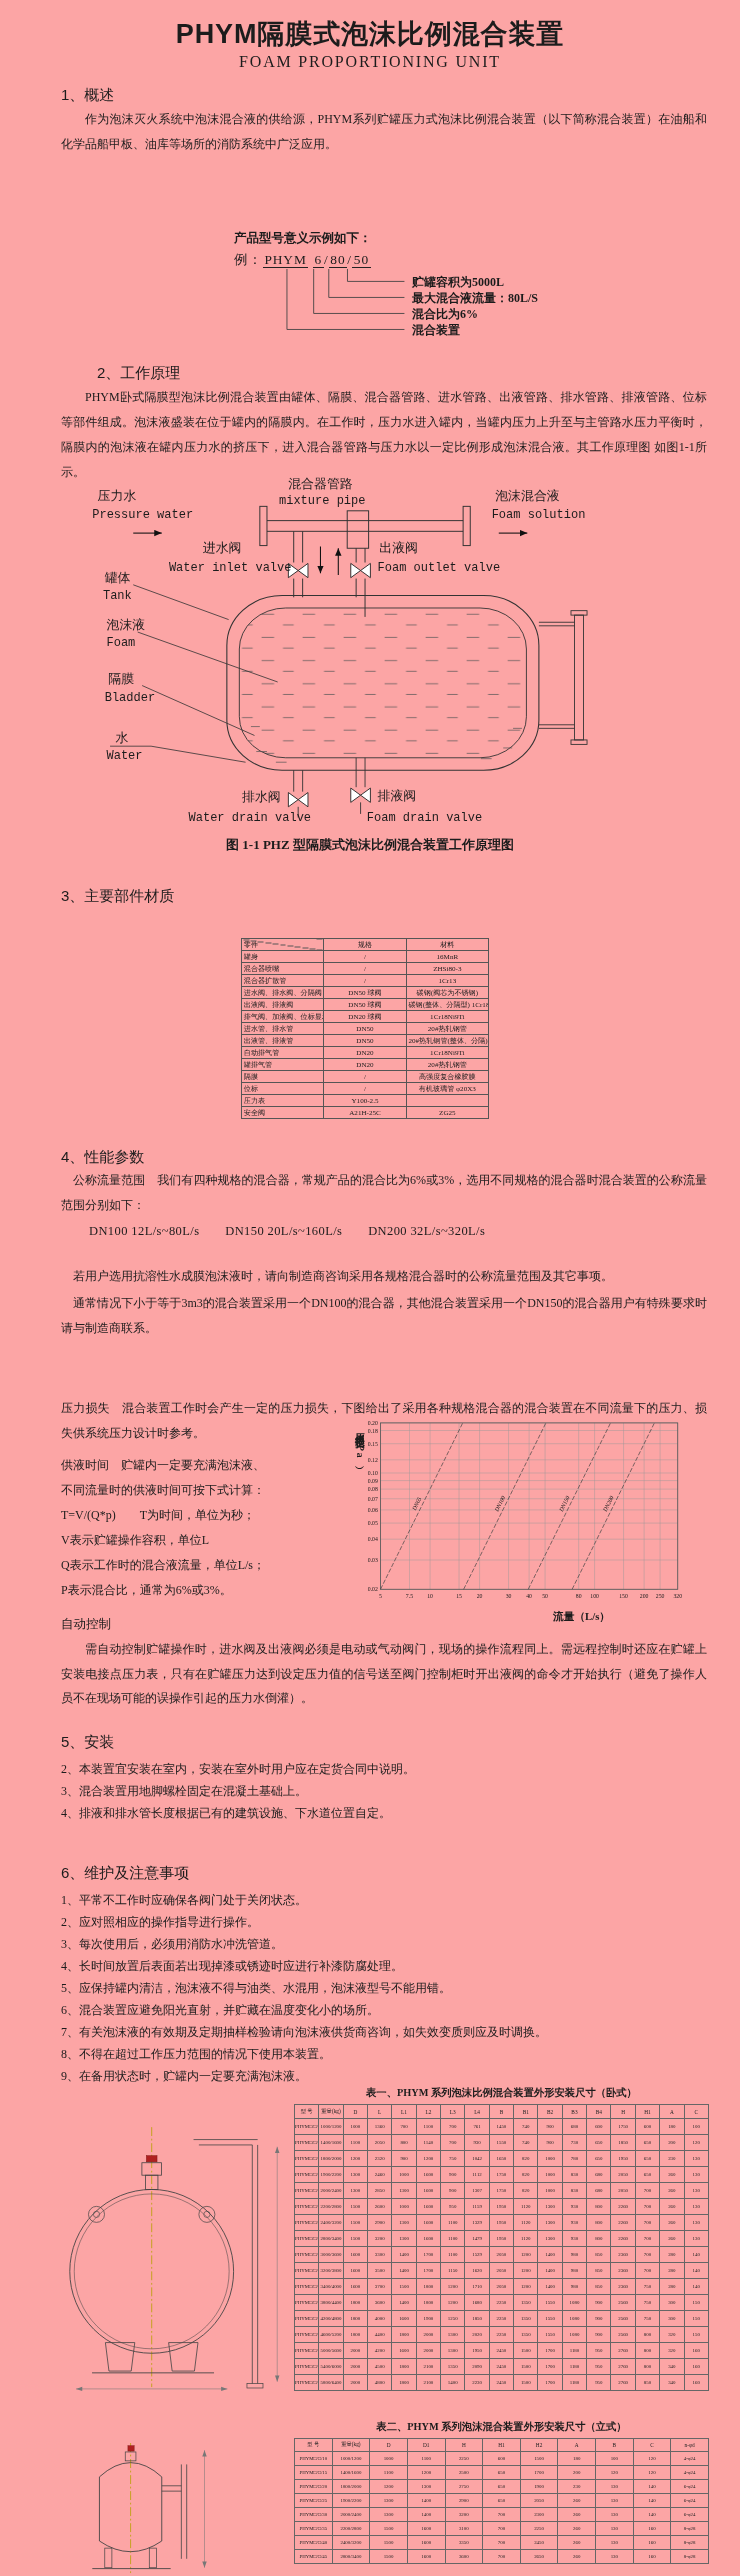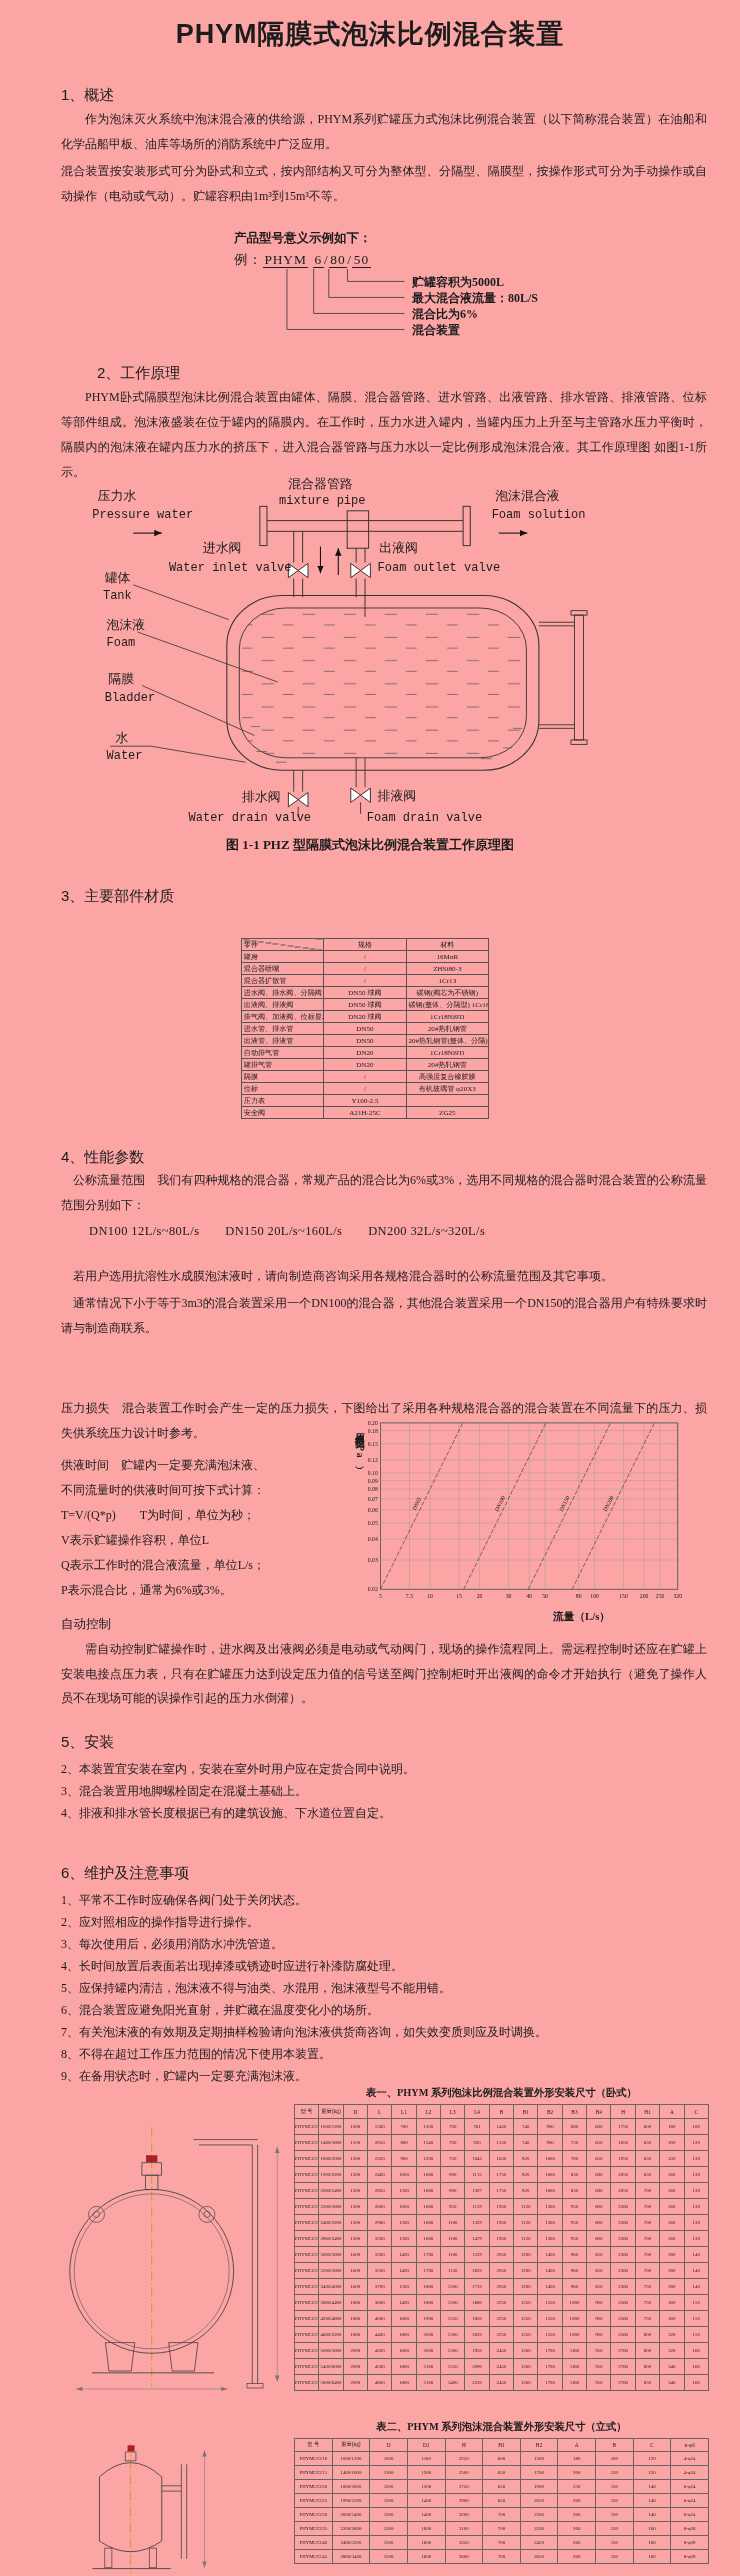--- a/index.html
+++ b/index.html
@@ -39,24 +39,24 @@
   svg text{fill:#1c1c1c;}
   .cjk-lab{font-size:14.5px;font-family:"Liberation Serif","DejaVu Serif",serif;}
   .eng-lab{font-size:13.5px;font-family:"Liberation Mono","DejaVu Sans Mono",monospace;}
 </style>
 </head>
 <body>
 
 <div class="page">
 
   <div class="abs center doc-title">PHYM隔膜式泡沫比例混合装置</div>
+  <div class="abs center doc-subtitle">FOAM PROPORTIONING UNIT</div>
 
   <div class="abs h" style="left:61px;top:86px;">1、概述</div>
   <div class="abs body-p indent" style="left:61px;top:107px;">作为泡沫灭火系统中泡沫混合液的供给源，PHYM系列贮罐压力式泡沫比例混合装置（以下简称混合装置）在油船和化学品船甲板、油库等场所的消防系统中广泛应用。</div>
-  <div class="abs body-p" style="left:61px;top:159px;">混合装置按安装形式可分为卧式和立式，按内部结构又可分为整体型、分隔型、隔膜型，按操作形式可分为手动操作或自动操作（电动或气动）。贮罐容积由1m³到15m³不等。</div>
 
   <div class="abs model-intro" style="left:234px;top:230px;">产品型号意义示例如下：</div>
   <div class="abs model-line" style="left:234px;top:251px;">
     <span>例：</span><span class="u">PHYM</span> <span class="u">6</span><span>/</span><span class="u">80</span><span>/</span><span class="u">50</span>
   </div>
   <svg class="abs" style="left:230px;top:267px;" width="178" height="68" viewBox="0 0 200 76">
     <g stroke="#444" stroke-width="1" fill="none">
       <polyline points="132,2 132,16 196,16"></polyline>
       <polyline points="111,2 111,34 196,34"></polyline>
       <polyline points="94,2 94,52 196,52"></polyline>

